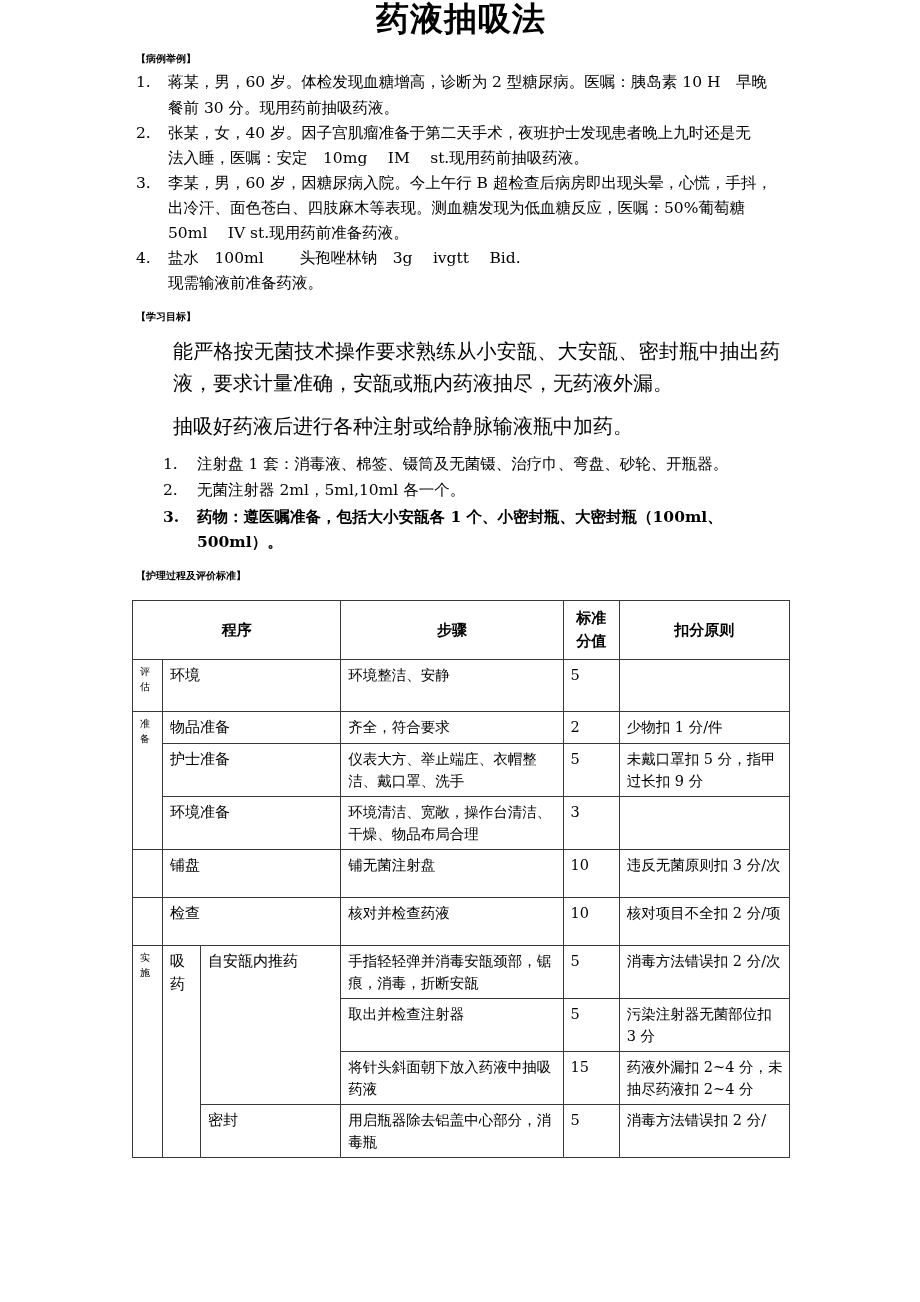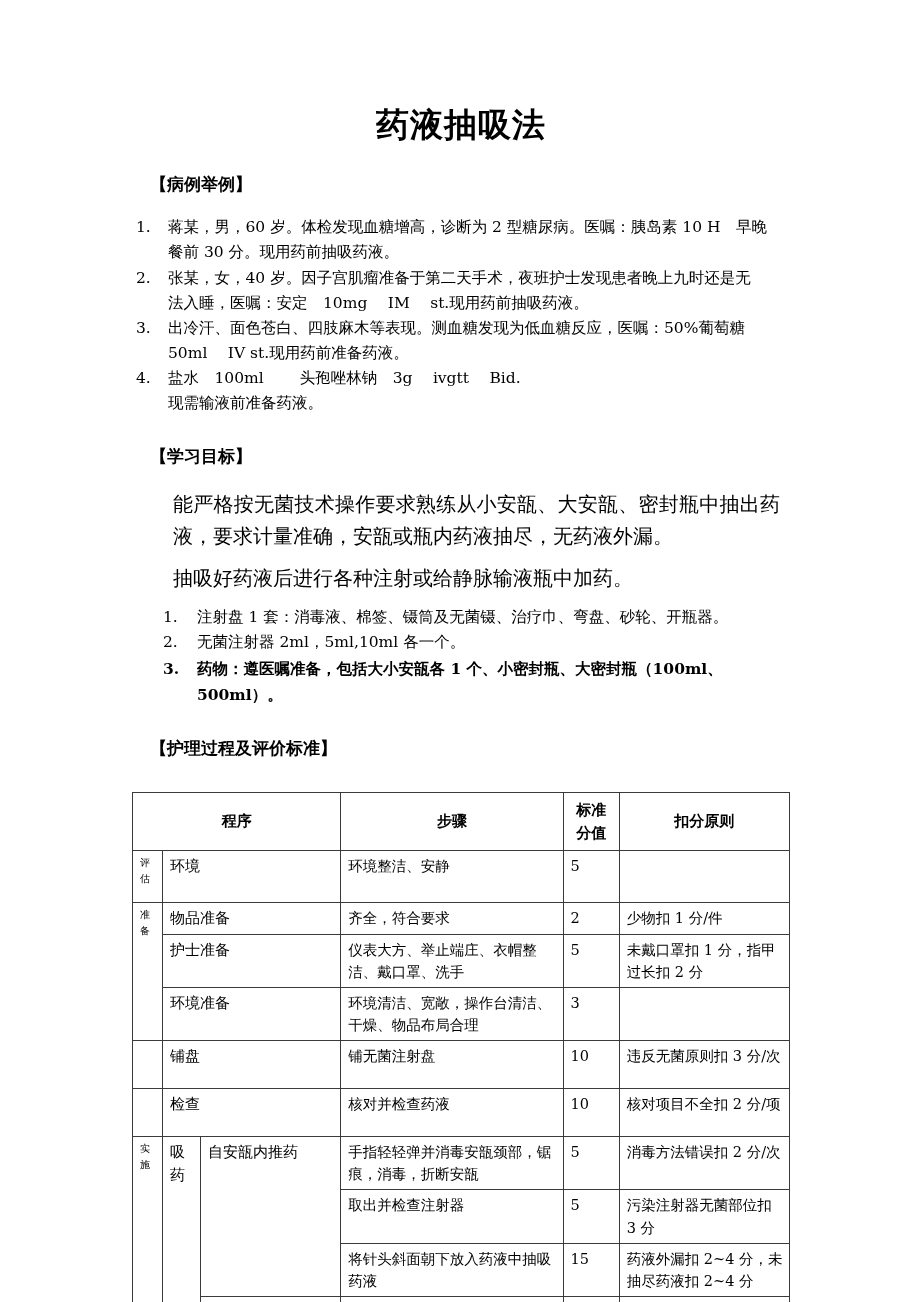--- a/index.html
+++ b/index.html
@@ -24,31 +24,30 @@
     width: 658px;
   }
 
   
   .doc-title {
     text-align: center;
     font-size: 33px;
     font-weight: 700;
     letter-spacing: 1px;
     margin: 0;
-    padding-top: 106px;
     line-height: 1.15;
     font-family: "DejaVu Serif", "Liberation Serif", serif;
   }
 
   
   .section-head {
-    font-size: 17px;
+    font-size: 10px;
     font-weight: 700;
     line-height: 1.55;
-    margin: 18px;
+    margin: 4px;
     padding-top: 9px;
     font-family: "DejaVu Sans", "Liberation Sans", sans-serif;
   }
 
   
   ol.case-list {
     list-style: none;
     margin: 0;
     padding: 0;
   }
@@ -185,20 +184,21 @@
         <span class="case-line">蒋某，男，60 岁。体检发现血糖增高，诊断为 2 型糖尿病。医嘱：胰岛素 10 H　早晚</span>
         <span class="case-line">餐前 30 分。现用药前抽吸药液。</span>
       </li>
       <li>
         <span class="num">2.</span>
         <span class="case-line">张某，女，40 岁。因子宫肌瘤准备于第二天手术，夜班护士发现患者晚上九时还是无</span>
         <span class="case-line">法入睡，医嘱：安定　10mg　 IM　 st.现用药前抽吸药液。</span>
       </li>
       <li>
         <span class="num">3.</span>
+        <span class="case-line">李某，男，60 岁，因糖尿病入院。今上午行 B 超检查后病房即出现头晕，心慌，手抖，</span>
         <span class="case-line">出冷汗、面色苍白、四肢麻木等表现。测血糖发现为低血糖反应，医嘱：50%葡萄糖</span>
         <span class="case-line">50ml　 IV st.现用药前准备药液。</span>
       </li>
       <li>
         <span class="num">4.</span>
         <span class="case-line">盐水　100ml　　 头孢唑林钠　3g　 ivgtt　 Bid.</span>
         <span class="case-line">现需输液前准备药液。</span>
       </li>
     </ol>
 
@@ -262,21 +262,21 @@
             <td class="rowlabel" colspan="2">物品准备</td>
             <td class="steps">齐全，符合要求</td>
             <td class="score">2</td>
             <td class="deduct">少物扣 1 分/件</td>
           </tr>
 
           <tr style="height:47px">
             <td class="rowlabel" colspan="2">护士准备</td>
             <td class="steps">仪表大方、举止端庄、衣帽整洁、戴口罩、洗手</td>
             <td class="score">5</td>
-            <td class="deduct">未戴口罩扣 1 分，指甲过长扣 2 分</td>
+            <td class="deduct">未戴口罩扣 5 分，指甲过长扣 9 分</td>
           </tr>
 
           <tr style="height:47px">
             <td class="rowlabel" colspan="2">环境准备</td>
             <td class="steps">环境清洁、宽敞，操作台清洁、干燥、物品布局合理</td>
             <td class="score">3</td>
             <td class="deduct"></td>
           </tr>
 
           <tr style="height:48px">

